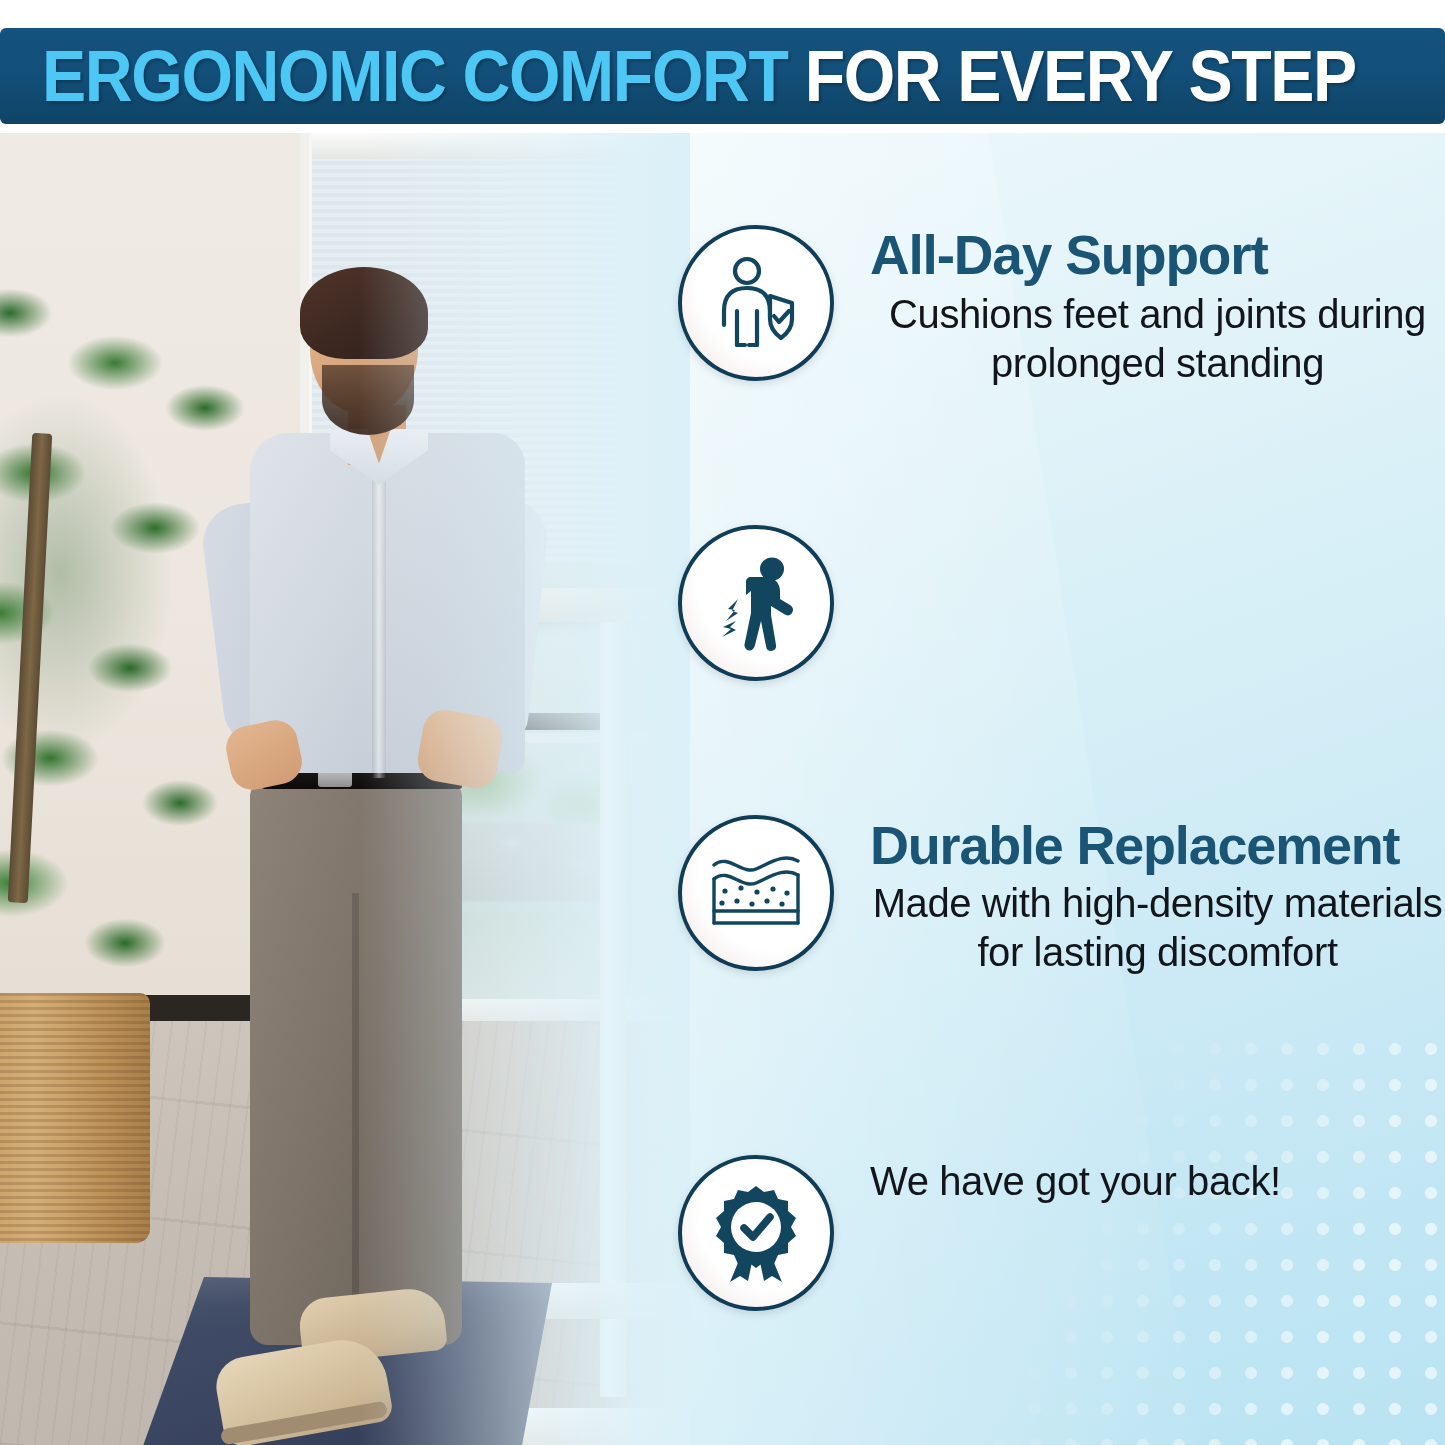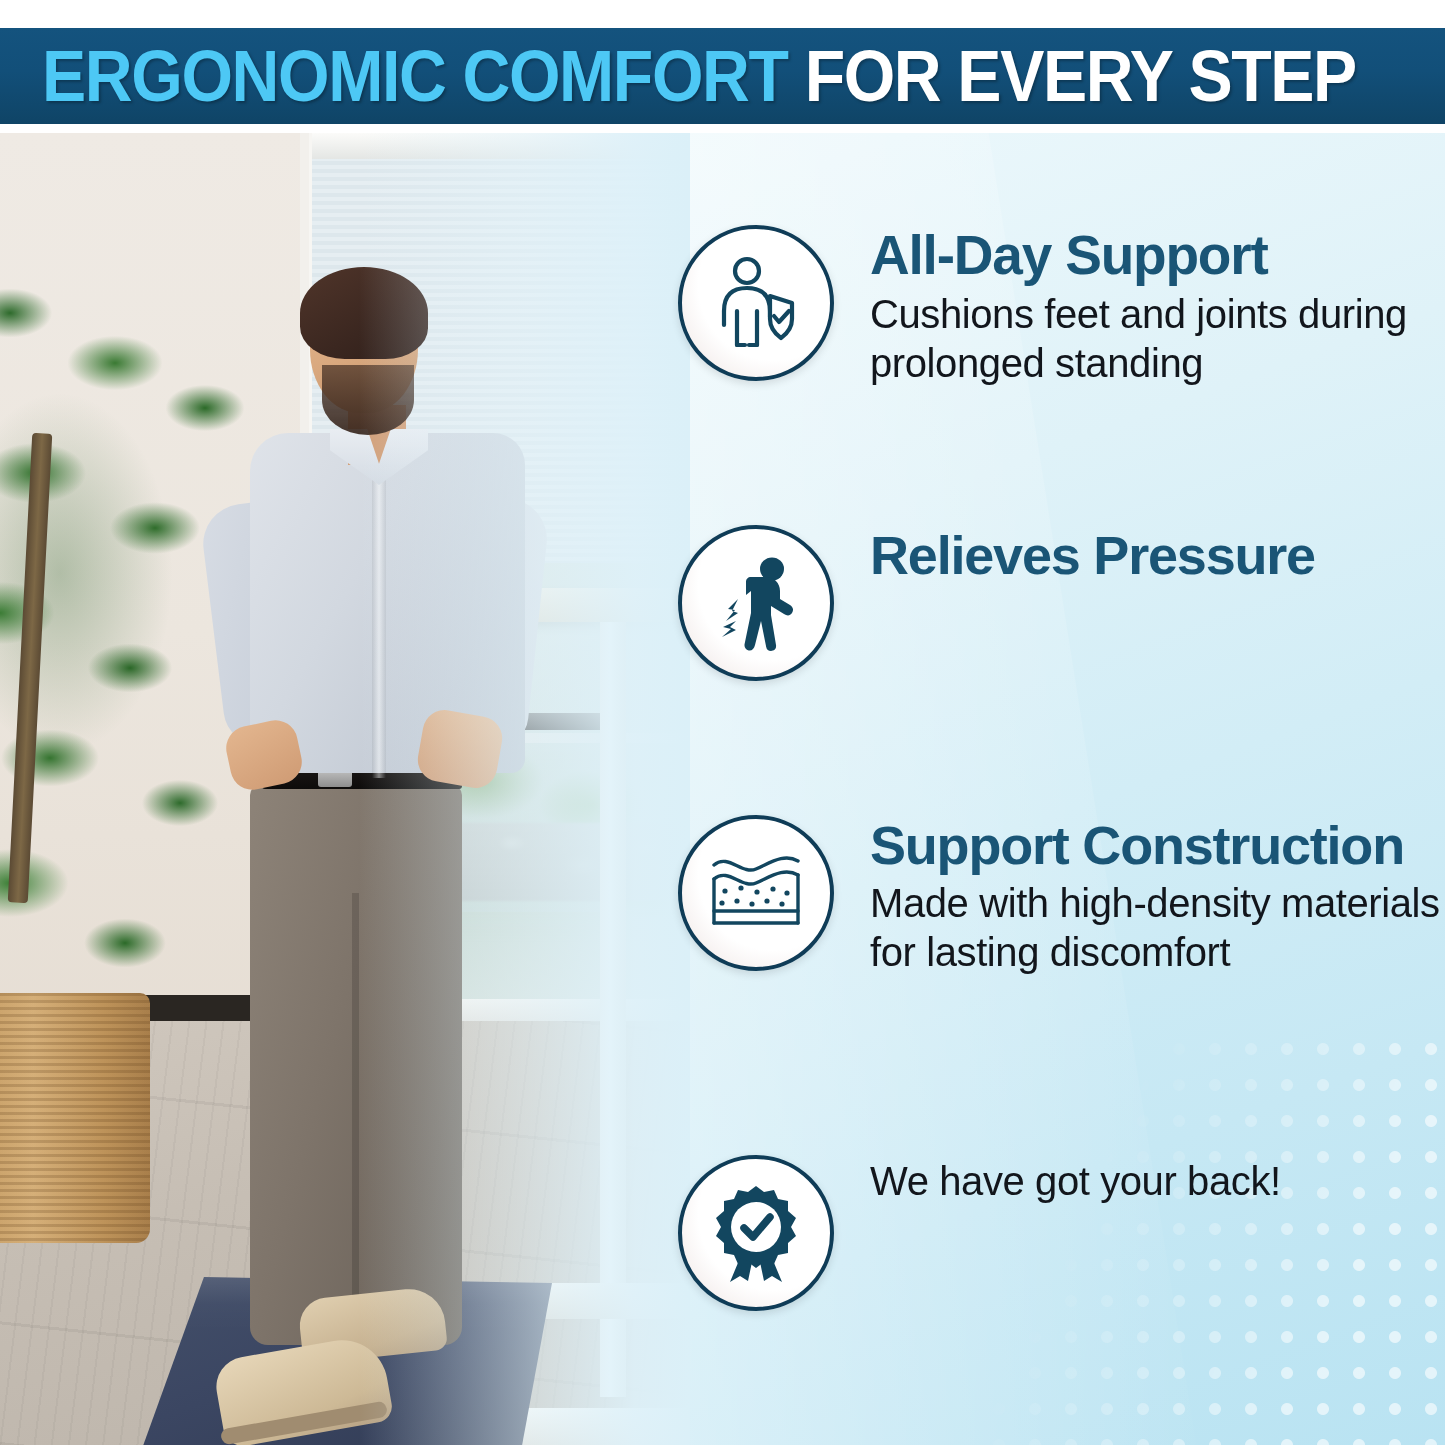--- a/index.html
+++ b/index.html
@@ -26,20 +26,21 @@
 
   
   .header-banner {
     position: absolute;
     left: 0; top: 28px;
     width: 1445px; height: 96px;
     background: linear-gradient(180deg, #14537e 0%, #124f79 45%, #0f4466 100%);
     display: flex;
     align-items: center;
     overflow: hidden;
+    border-radius: 6px;
   }
   .header-title {
     margin-left: 42px;
     white-space: nowrap;
     font-weight: bold;
     font-size: 72px;
     line-height: 1;
     letter-spacing: -1.5px;
     transform: scaleX(0.92);
     transform-origin: left center;
@@ -441,20 +442,21 @@
     line-height: 1.04;
     letter-spacing: -1.2px;
     margin: 0 0 6px 0;
   }
   .feature-desc {
     color: #12161c;
     font-size: 40px;
     line-height: 1.22;
     letter-spacing: -0.4px;
     margin: 0;
+    text-align: center;
   }
   .f1 .feature-title { font-size: 55px; }
   .f3 .feature-title { font-size: 54px; }
   .f4 .feature-title { font-size: 55px; }
 </style>
 </head>
 <body>
 
 <div class="canvas">
 
@@ -544,21 +546,20 @@
       <div class="feature feature-2 f2">
         <div class="icon-badge">
           <svg width="92" height="96" viewBox="0 0 92 96" fill="#12465f">
             <ellipse cx="62" cy="14" rx="12" ry="11.5"></ellipse>
             <path d="M36 27 C36 24 38 22 41 22 L56 22 C64 22 70 28 70 36 L70 44 L80 50 C83 52 84 55 82 58 C80 61 77 61 74 59 L61 51 L61 60 L66 90 C66.6 94 64 96 61 96 C58.4 96 56.6 94.4 56.2 92 L51 66 L45 90 C44.2 94 41.6 96 38.6 95.4 C35.6 94.8 34 92 34.6 89 L41 58 L41 36 L36 40 Z"></path>
             <path d="M28 44 L18 54 L25 55 L16 66 L28 58 L22 56 Z"></path>
             <path d="M26 66 L13 72 L21 74 L12 82 L26 75 L20 72 Z"></path>
           </svg>
         </div>
         <div class="feature-text">
-          <p class="feature-title">Relieves Pressure</p>
         </div>
       </div>
 
       <div class="feature feature-3 f3">
         <div class="icon-badge">
           <svg width="96" height="88" viewBox="0 0 96 88" fill="none" stroke="#12465f" stroke-width="3.4" stroke-linecap="round" stroke-linejoin="round">
             <path d="M6 16 C20 4 34 26 48 20 C62 14 76 4 90 12"></path>
             <path d="M6 30 C20 18 34 40 48 34 C62 28 76 18 90 26"></path>
             <path d="M6 30 L6 74 M90 26 L90 74"></path>
             <path d="M6 62 L90 62"></path>
@@ -571,21 +572,21 @@
               <circle cx="79" cy="44" r="2.6"></circle>
               <circle cx="14" cy="54" r="2.6"></circle>
                 <circle cx="29" cy="52" r="2.6"></circle>
               <circle cx="44" cy="55" r="2.6"></circle>
                 <circle cx="59" cy="52" r="2.6"></circle>
               <circle cx="74" cy="55" r="2.6"></circle>
             </g>
           </svg>
         </div>
         <div class="feature-text">
-          <p class="feature-title">Support Construction</p>
+          <p class="feature-title">Durable Replacement</p>
           <p class="feature-desc">Made with high-density materials for lasting discomfort</p>
         </div>
       </div>
 
       <div class="feature feature-4 f4">
         <div class="icon-badge">
           <svg width="92" height="98" viewBox="0 0 92 98" fill="#12465f">
             <path d="M46 2 L54 8 L64 6 L68 15 L78 17 L78 27 L86 34 L81 43 L86 52 L78 59 L78 69 L68 71 L64 80 L54 78 L46 84 L38 78 L28 80 L24 71 L14 69 L14 59 L6 52 L11 43 L6 34 L14 27 L14 17 L24 15 L28 6 L38 8 Z"></path>
             <circle cx="46" cy="43" r="25" fill="#ffffff"></circle>
             <path d="M34 44 L43 53 L60 33" fill="none" stroke="#12465f" stroke-width="7.5" stroke-linecap="round" stroke-linejoin="round"></path>

